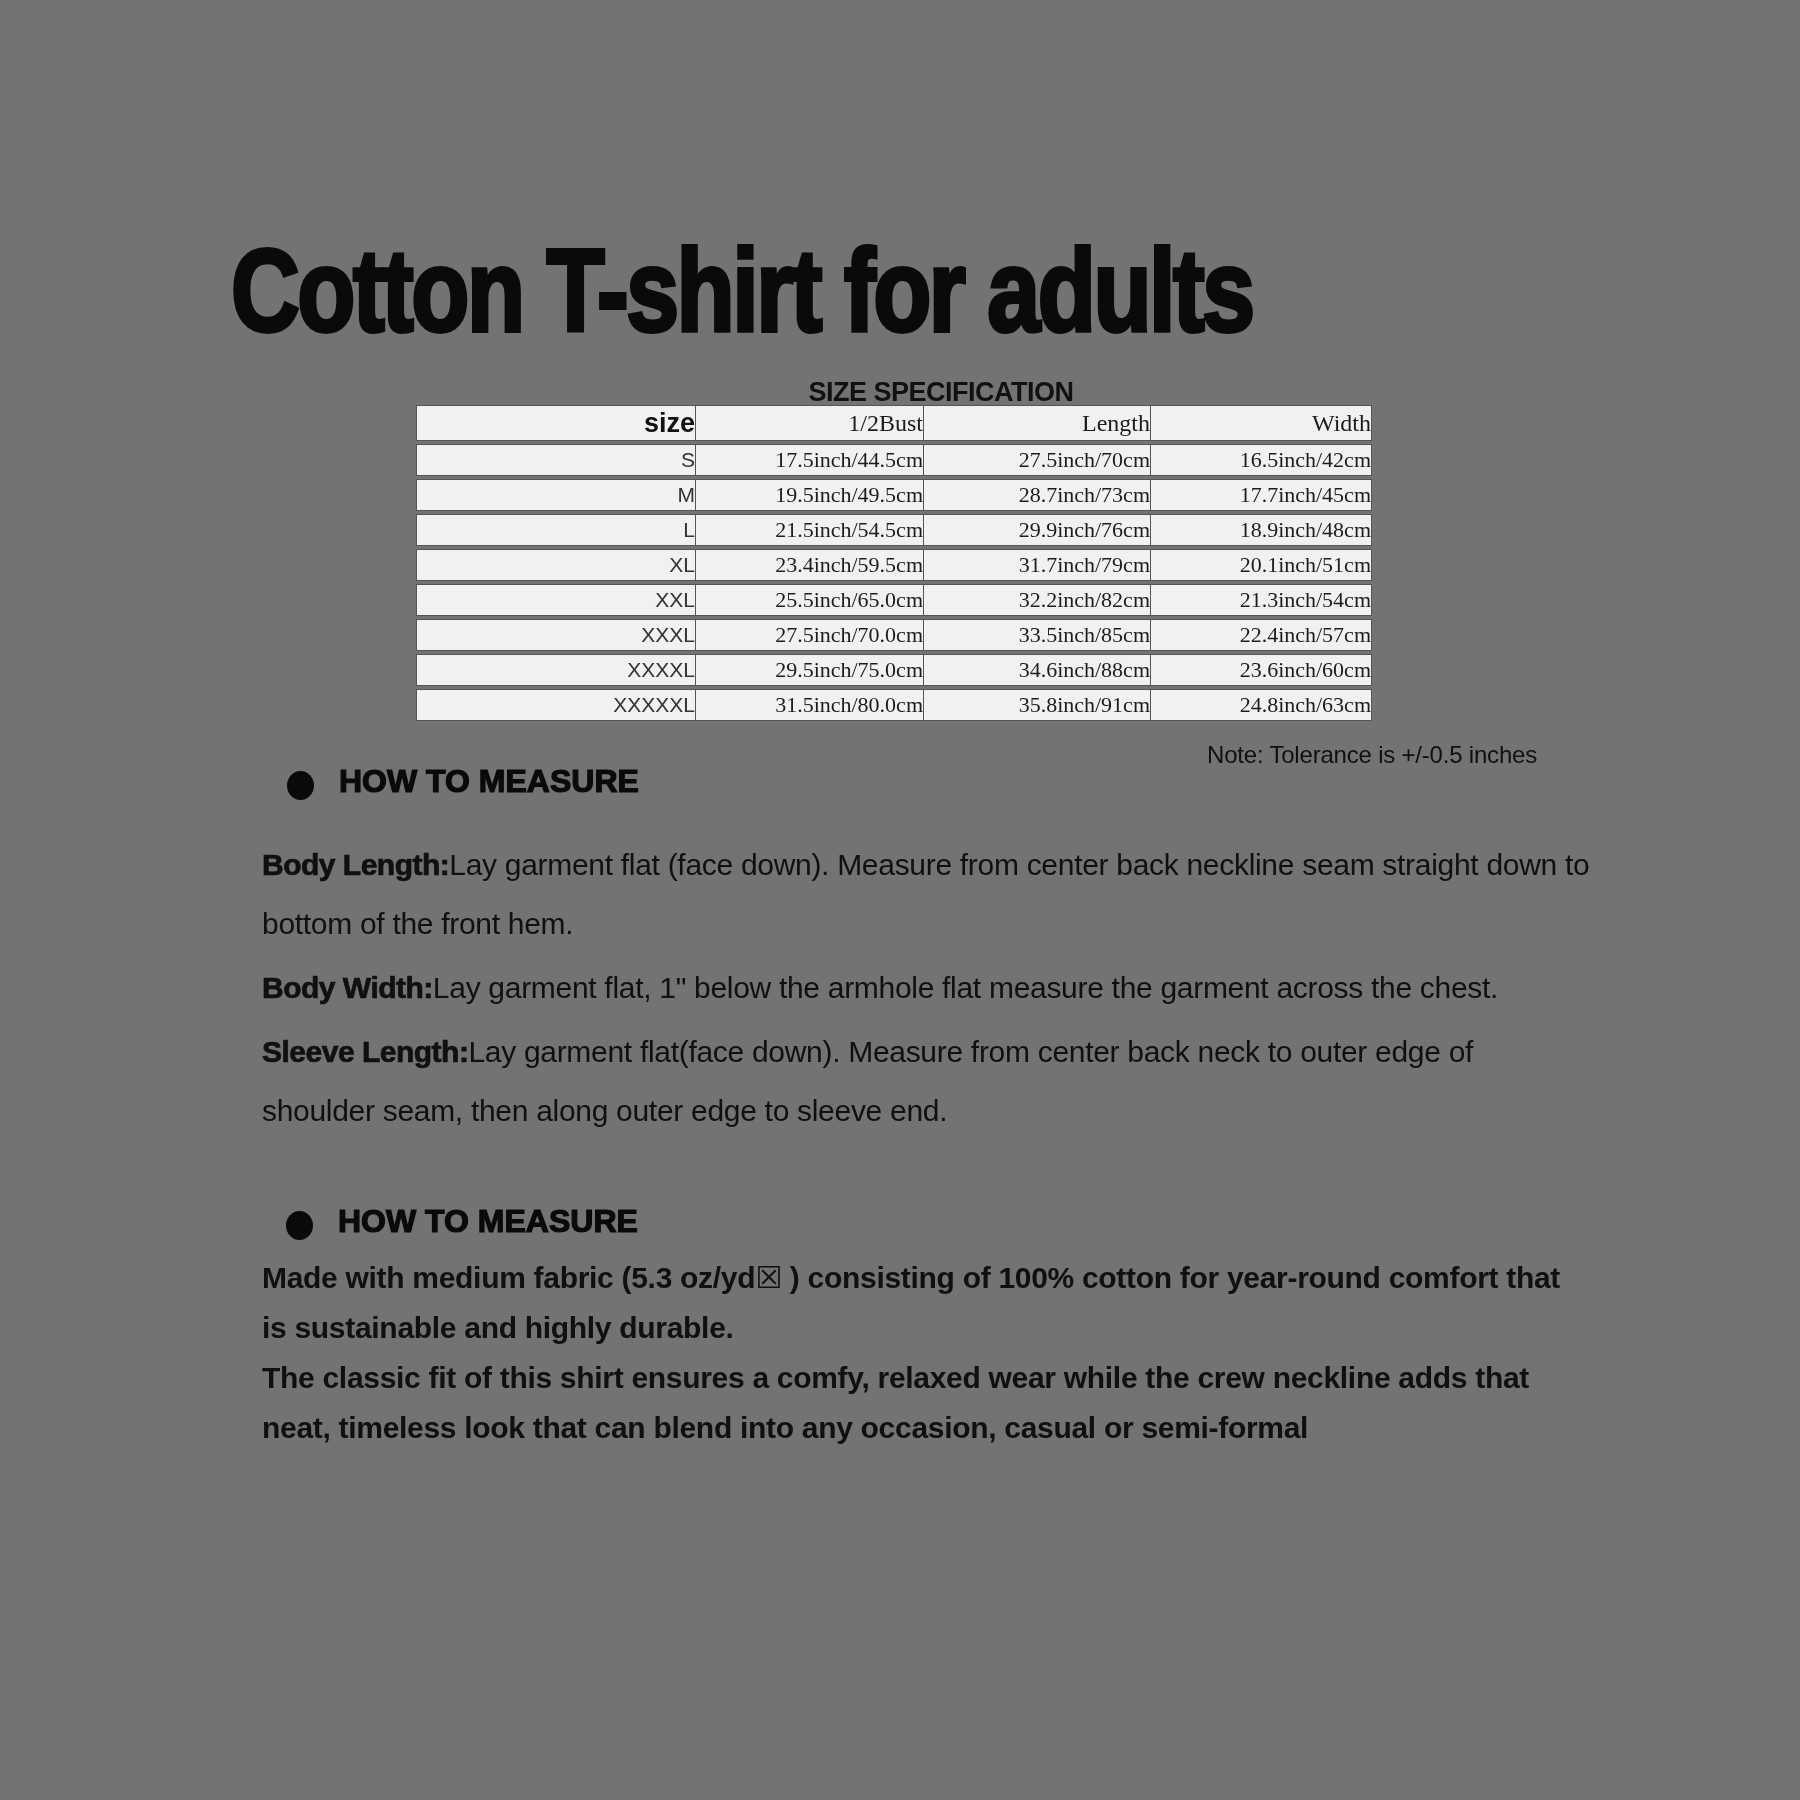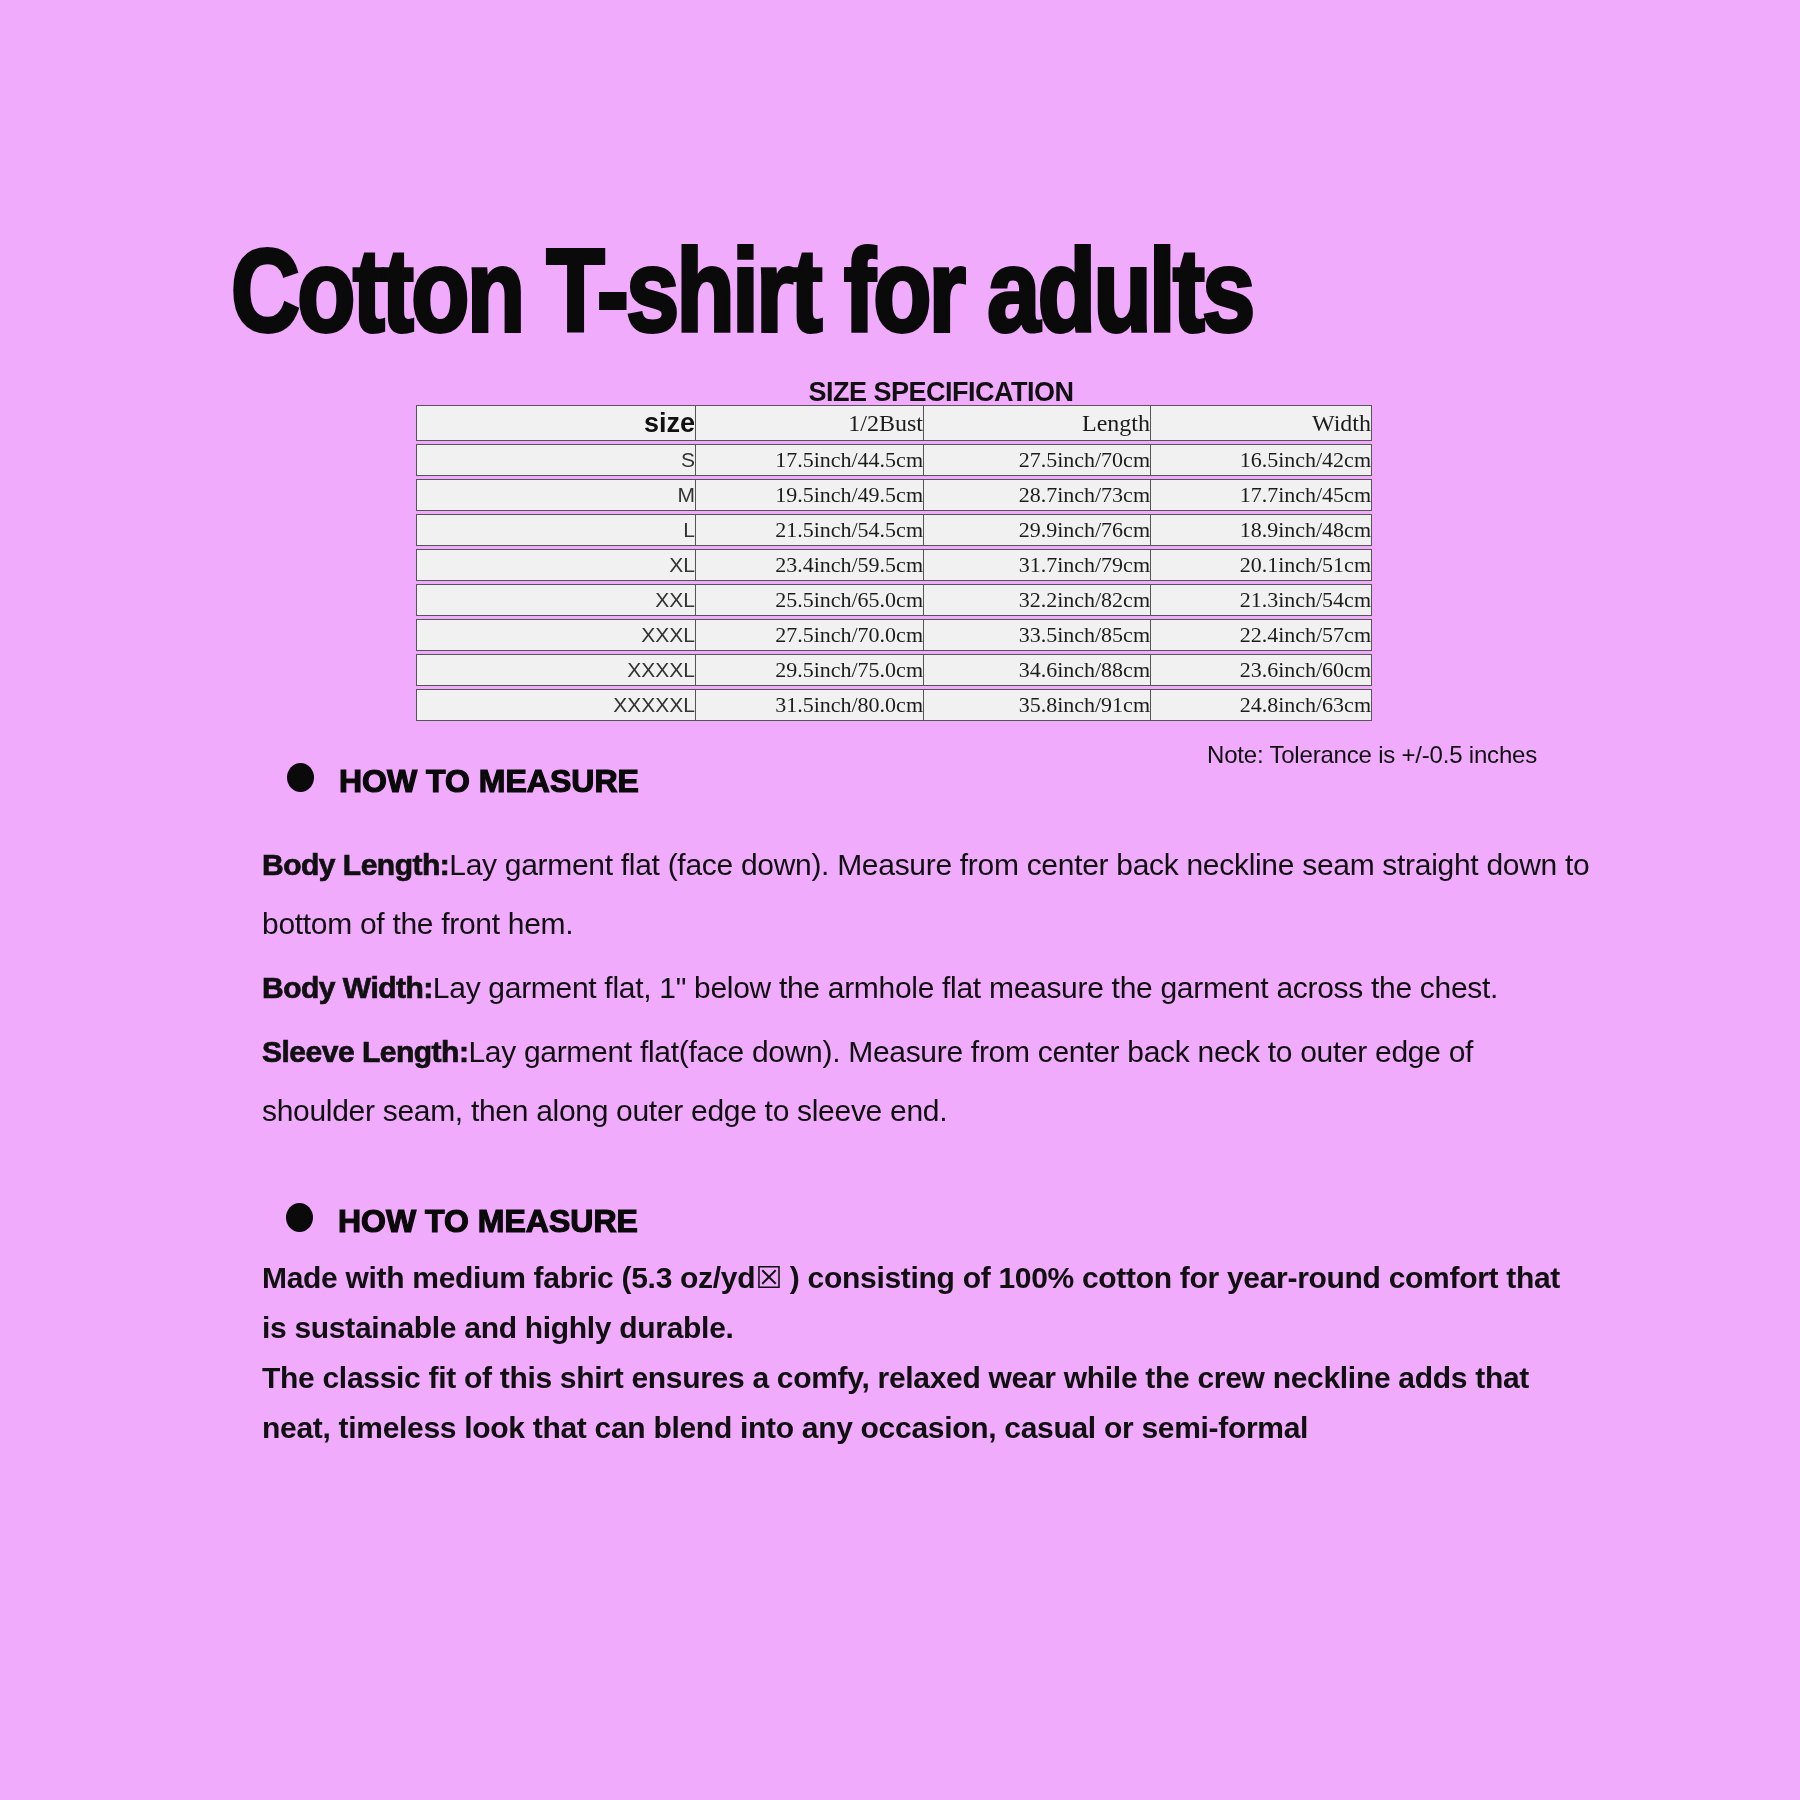--- a/index.html
+++ b/index.html
@@ -1,20 +1,20 @@
 <!DOCTYPE html>
 <html><head>
 <meta charset="utf-8">
 <style>
   html, body { margin: 0; padding: 0; background: #ffffff; }
   .page {
     position: relative;
     width: 1800px;
     height: 1800px;
-    background: #f0abfc;
+    background: #737373;
     overflow: hidden;
     font-family: "Liberation Sans", "DejaVu Sans", sans-serif;
     color: #101010;
   }
 
   
   .page-title {
     position: absolute;
     left: 231px;
     top: 233px;
@@ -99,21 +99,21 @@
     font-size: 24px;
     letter-spacing: -0.2px;
     color: #101010;
     white-space: nowrap;
   }
 
   
   .sec-heading {
     position: absolute;
     display: flex;
-    align-items: flex-start;
+    align-items: flex-end;
     gap: 25px;
   }
   #sec1-heading { left: 287px; top: 763px; }
   #sec2-heading { left: 286px; top: 1203px; }
   .bullet {
     width: 27px;
     height: 29px;
     border-radius: 50%;
     background: #0a0a0a;
     flex: 0 0 auto;

